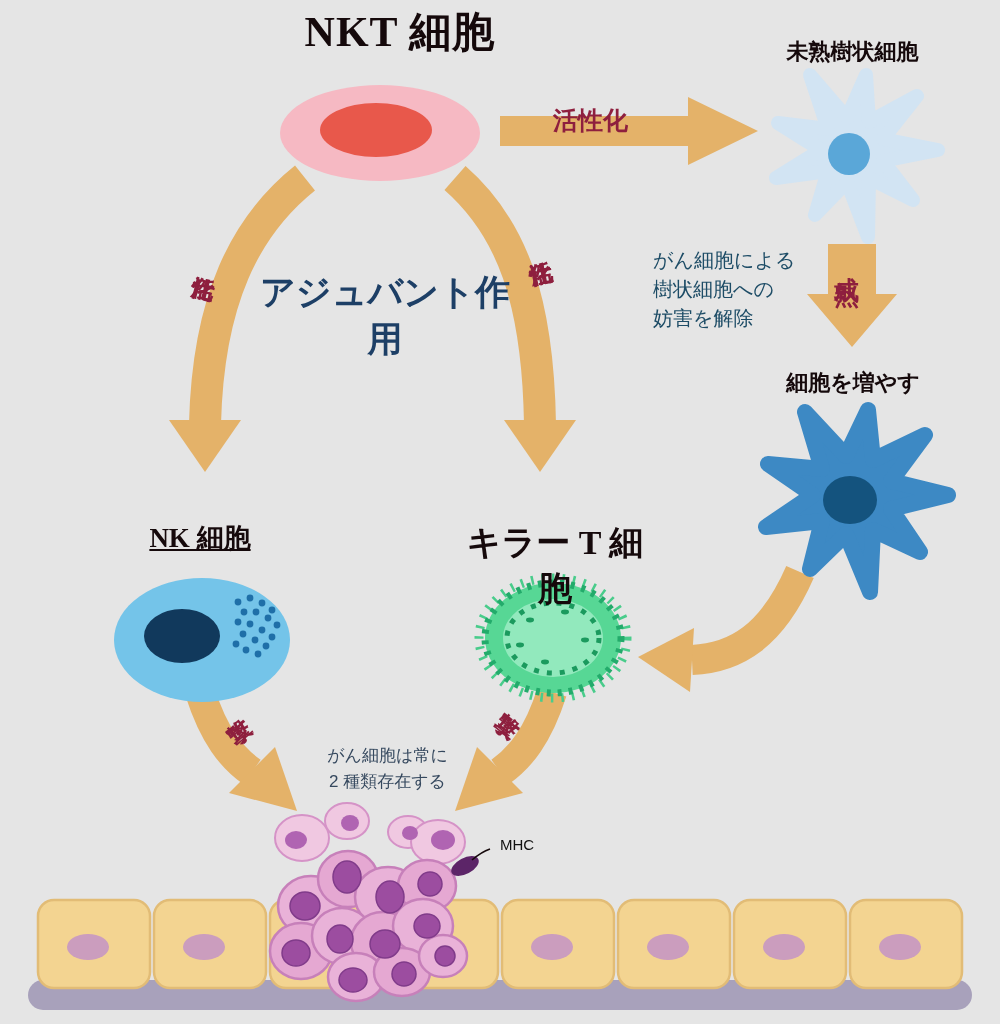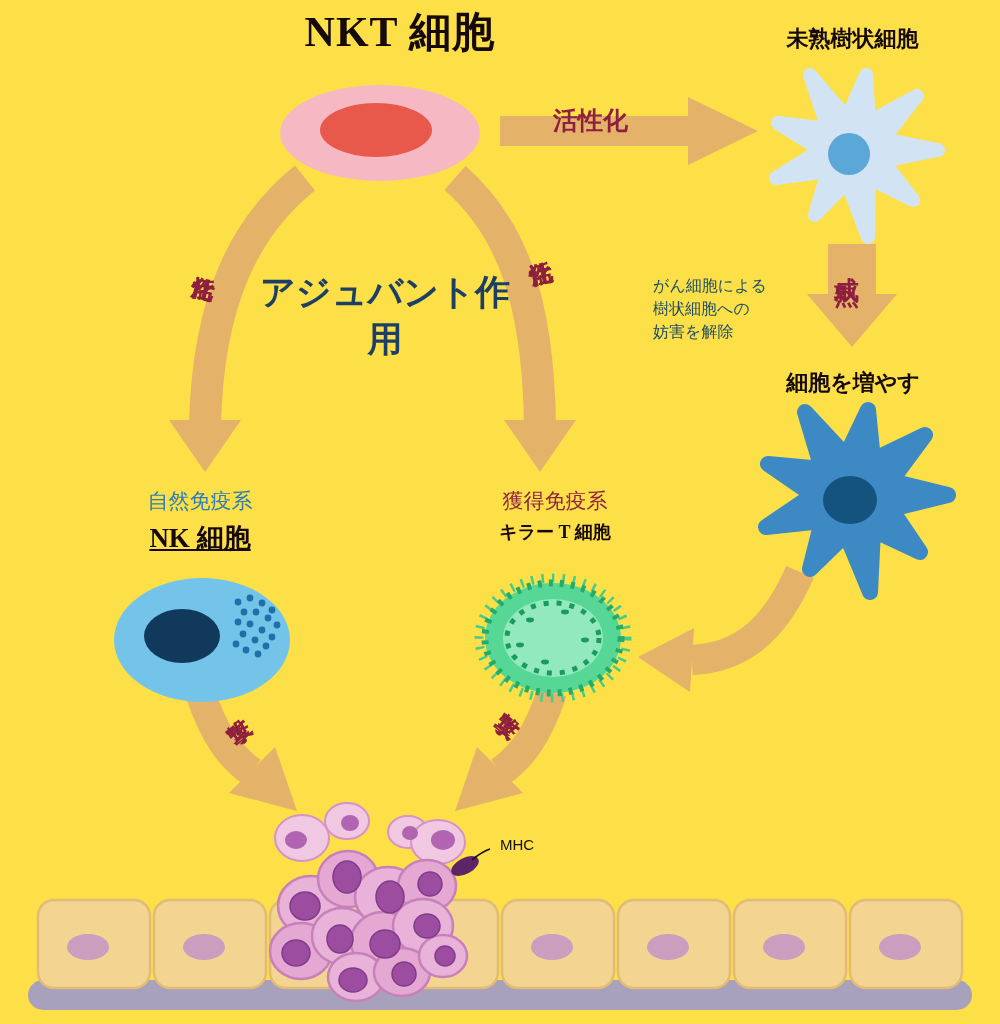--- a/index.html
+++ b/index.html
@@ -1,39 +1,39 @@
 <!DOCTYPE html>
 <html><head>
 <meta charset="utf-8">
 <style>
   html,body{margin:0;padding:0;background:#ffffff;}
-  .stage{position:relative;width:1000px;height:1024px;overflow:hidden;background:#fde047;
+  .stage{position:relative;width:1000px;height:1024px;overflow:hidden;background:#e5e5e5;
          font-family:"Liberation Sans",sans-serif;}
   .stage svg{position:absolute;left:0;top:0;}
   .t{position:absolute;white-space:pre-line;}
   .center{text-align:center;}
   .serif{font-family:"Liberation Serif",serif;}
   .title{left:255px;top:4px;width:290px;font-size:42px;font-weight:bold;color:#15090b;letter-spacing:1px;}
-  .imm-dc-label{left:755px;top:24px;width:195px;font-size:22px;font-weight:bold;color:#15090b;}
+  .imm-dc-label{left:755px;top:37px;width:195px;font-size:22px;font-weight:bold;color:#15090b;}
   .mat-dc-label{left:753px;top:368px;width:200px;font-size:22px;font-weight:bold;color:#15090b;}
   .red{color:#8e1f3e;}
   .blue{color:#1d3f66;}
   .teal{color:#1d4c66;}
   .act-top{left:553px;top:104px;font-size:25px;font-weight:bold;}
   .vtext{writing-mode:vertical-rl;text-orientation:upright;}
   .act-left{left:196px;top:260px;font-size:23px;font-weight:bold;transform:rotate(14deg);}
   .act-right{left:520px;top:244px;font-size:23px;font-weight:bold;transform:rotate(-12deg);}
   .adj-title{left:245px;top:269px;width:280px;font-size:35px;font-weight:bold;}
   .adj-desc{left:225px;top:330px;width:320px;font-size:19px;line-height:1.4;}
-  .dc-unblock{left:653px;top:246px;width:180px;font-size:16px;line-height:1.45;margin-top:28px;}
+  .dc-unblock{left:653px;top:246px;width:180px;font-size:20px;line-height:1.45;}
   .maturation{left:831px;top:256px;font-size:25px;font-weight:bold;letter-spacing:5px;}
   .innate{left:115px;top:487px;width:170px;font-size:21px;color:#2d7cb7;}
   .nk-label{left:115px;top:520px;width:170px;font-size:27px;font-weight:bold;color:#15090b;text-decoration:underline;}
   .acquired{left:470px;top:487px;width:170px;font-size:21px;color:#8e2243;}
-  .kt-label{left:455px;top:520px;width:200px;font-size:18px;font-weight:bold;color:#15090b;}
+  .kt-label{left:455px;top:520px;width:200px;font-size:34px;font-weight:bold;color:#15090b;}
   .antigen{left:700px;top:668px;width:270px;font-size:19px;line-height:1.5;}
   .atk-left{left:205px;top:708px;font-size:23px;font-weight:bold;transform:rotate(-40deg);}
   .atk-right{left:512px;top:704px;font-size:23px;font-weight:bold;transform:rotate(40deg);}
   .cancer-note{left:295px;top:743px;width:185px;font-size:17px;line-height:1.55;color:#35485e;}
   .mhc{left:500px;top:836px;font-size:15px;color:#111111;}
 </style>
 </head>
 <body>
 
 <div class="stage">
@@ -208,21 +208,21 @@
 <div class="t imm-dc-label center serif">未熟樹状細胞</div>
 <div class="t act-top red">活性化</div>
 <div class="t act-left red vtext">活性化</div>
 <div class="t act-right red vtext">活性化</div>
 <div class="t adj-title center blue">アジュバント作用</div>
 <div class="t dc-unblock teal">がん細胞による
 樹状細胞への
 妨害を解除</div>
 <div class="t maturation red vtext">成熟</div>
 <div class="t mat-dc-label center serif">細胞を増やす</div>
-<div class="t innate center">自然免疫系</div>
 <div class="t nk-label center serif">NK 細胞</div>
-<div class="t acquired center">獲得免疫系</div>
 <div class="t kt-label center serif">キラー T 細胞</div>
 <div class="t atk-left red vtext">攻撃</div>
 <div class="t atk-right red vtext">攻撃</div>
+<div class="t cancer-note center">がん細胞は常に
+2 種類存在する</div>
 <div class="t mhc">MHC</div>
 
 </div>
 
 </body></html>

